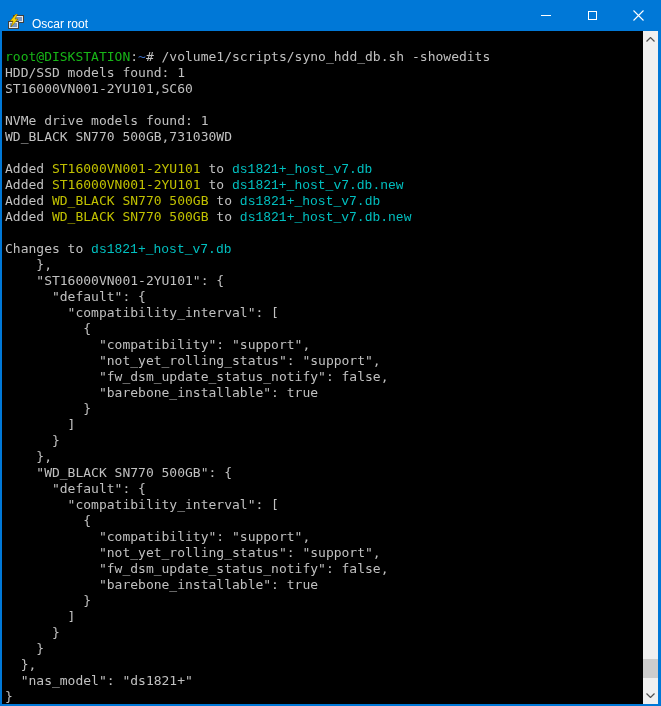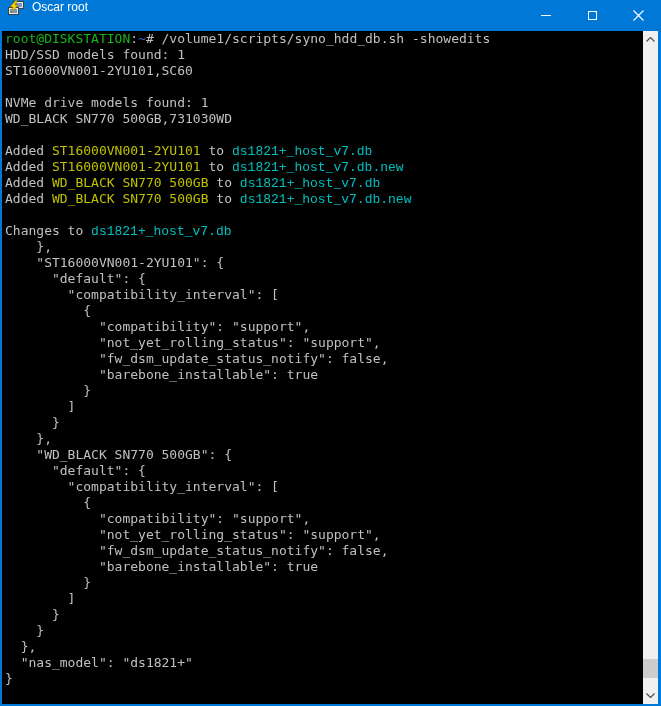--- a/index.html
+++ b/index.html
@@ -1,35 +1,35 @@
 <!DOCTYPE html>
 <html style="--titlebar: #0078D7; --term_bg: #000000; --fg: #C0C0C0; --green: #17B517; --yellow: #C0C000; --cyan: #00C0C0; --blue: #3C6EC8; --sb_track: #F0F0F0; --sb_thumb: #CDCDCD; --sb_arrow: #505050;"><head>
 <meta charset="utf-8">
 <style>
   * { margin:0; padding:0; box-sizing:border-box; }
   html,body { width:661px; height:706px; overflow:hidden; }
   body { font-family:"Liberation Sans", sans-serif; }
 
   .window { width:661px; height:706px; background:var(--titlebar,#0078D7); display:flex; flex-direction:column; }
 
-  .titlebar { flex:0 0 31px; height:31px; display:flex; align-items:flex-start; }
+  .titlebar { flex:0 0 31px; height:31px; display:flex; align-items:flex-end; }
   .app-icon { margin-left:7px; width:18px; height:17px; display:flex; align-items:center; }
   .title { color:#ffffff; font-size:12px; margin-left:7px; flex:1; white-space:nowrap; }
   .controls { display:flex; height:31px; }
   .ctl-btn { width:46px; height:31px; display:flex; align-items:center; justify-content:center; cursor:default; }
   .glyph-min { width:10px; height:1px; background:#ffffff; }
   .glyph-max { width:9px; height:9px; border:1px solid #ffffff; }
 
   .body { flex:1; display:flex; padding:0 3px 2px 2px; background:var(--titlebar,#0078D7); min-height:0; }
 
   .terminal {
     flex:1; background:var(--term_bg,#000000); color:var(--fg,#C0C0C0);
     font-family:"DejaVu Sans Mono","Liberation Mono",monospace;
     font-size:13px; line-height:16px; white-space:pre;
-    padding:0 0 0 3px; overflow:hidden; cursor:text;
+    padding:18px 0 0 3px; overflow:hidden; cursor:text;
   }
   .tline { height:16px; }
   .c-fg { color:var(--fg,#C0C0C0); }
   .c-green { color:var(--green,#17B517); }
   .c-yellow { color:var(--yellow,#C0C000); }
   .c-cyan { color:var(--cyan,#00C0C0);font-family:Liberation Mono, monospace; }
   .c-blue { color:var(--blue,#3C6EC8); }
 
   .scrollbar { width:15px; background:var(--sb_track,#F0F0F0); display:flex; flex-direction:column; }
   .sb-btn { height:17px; display:flex; align-items:center; justify-content:center; }

